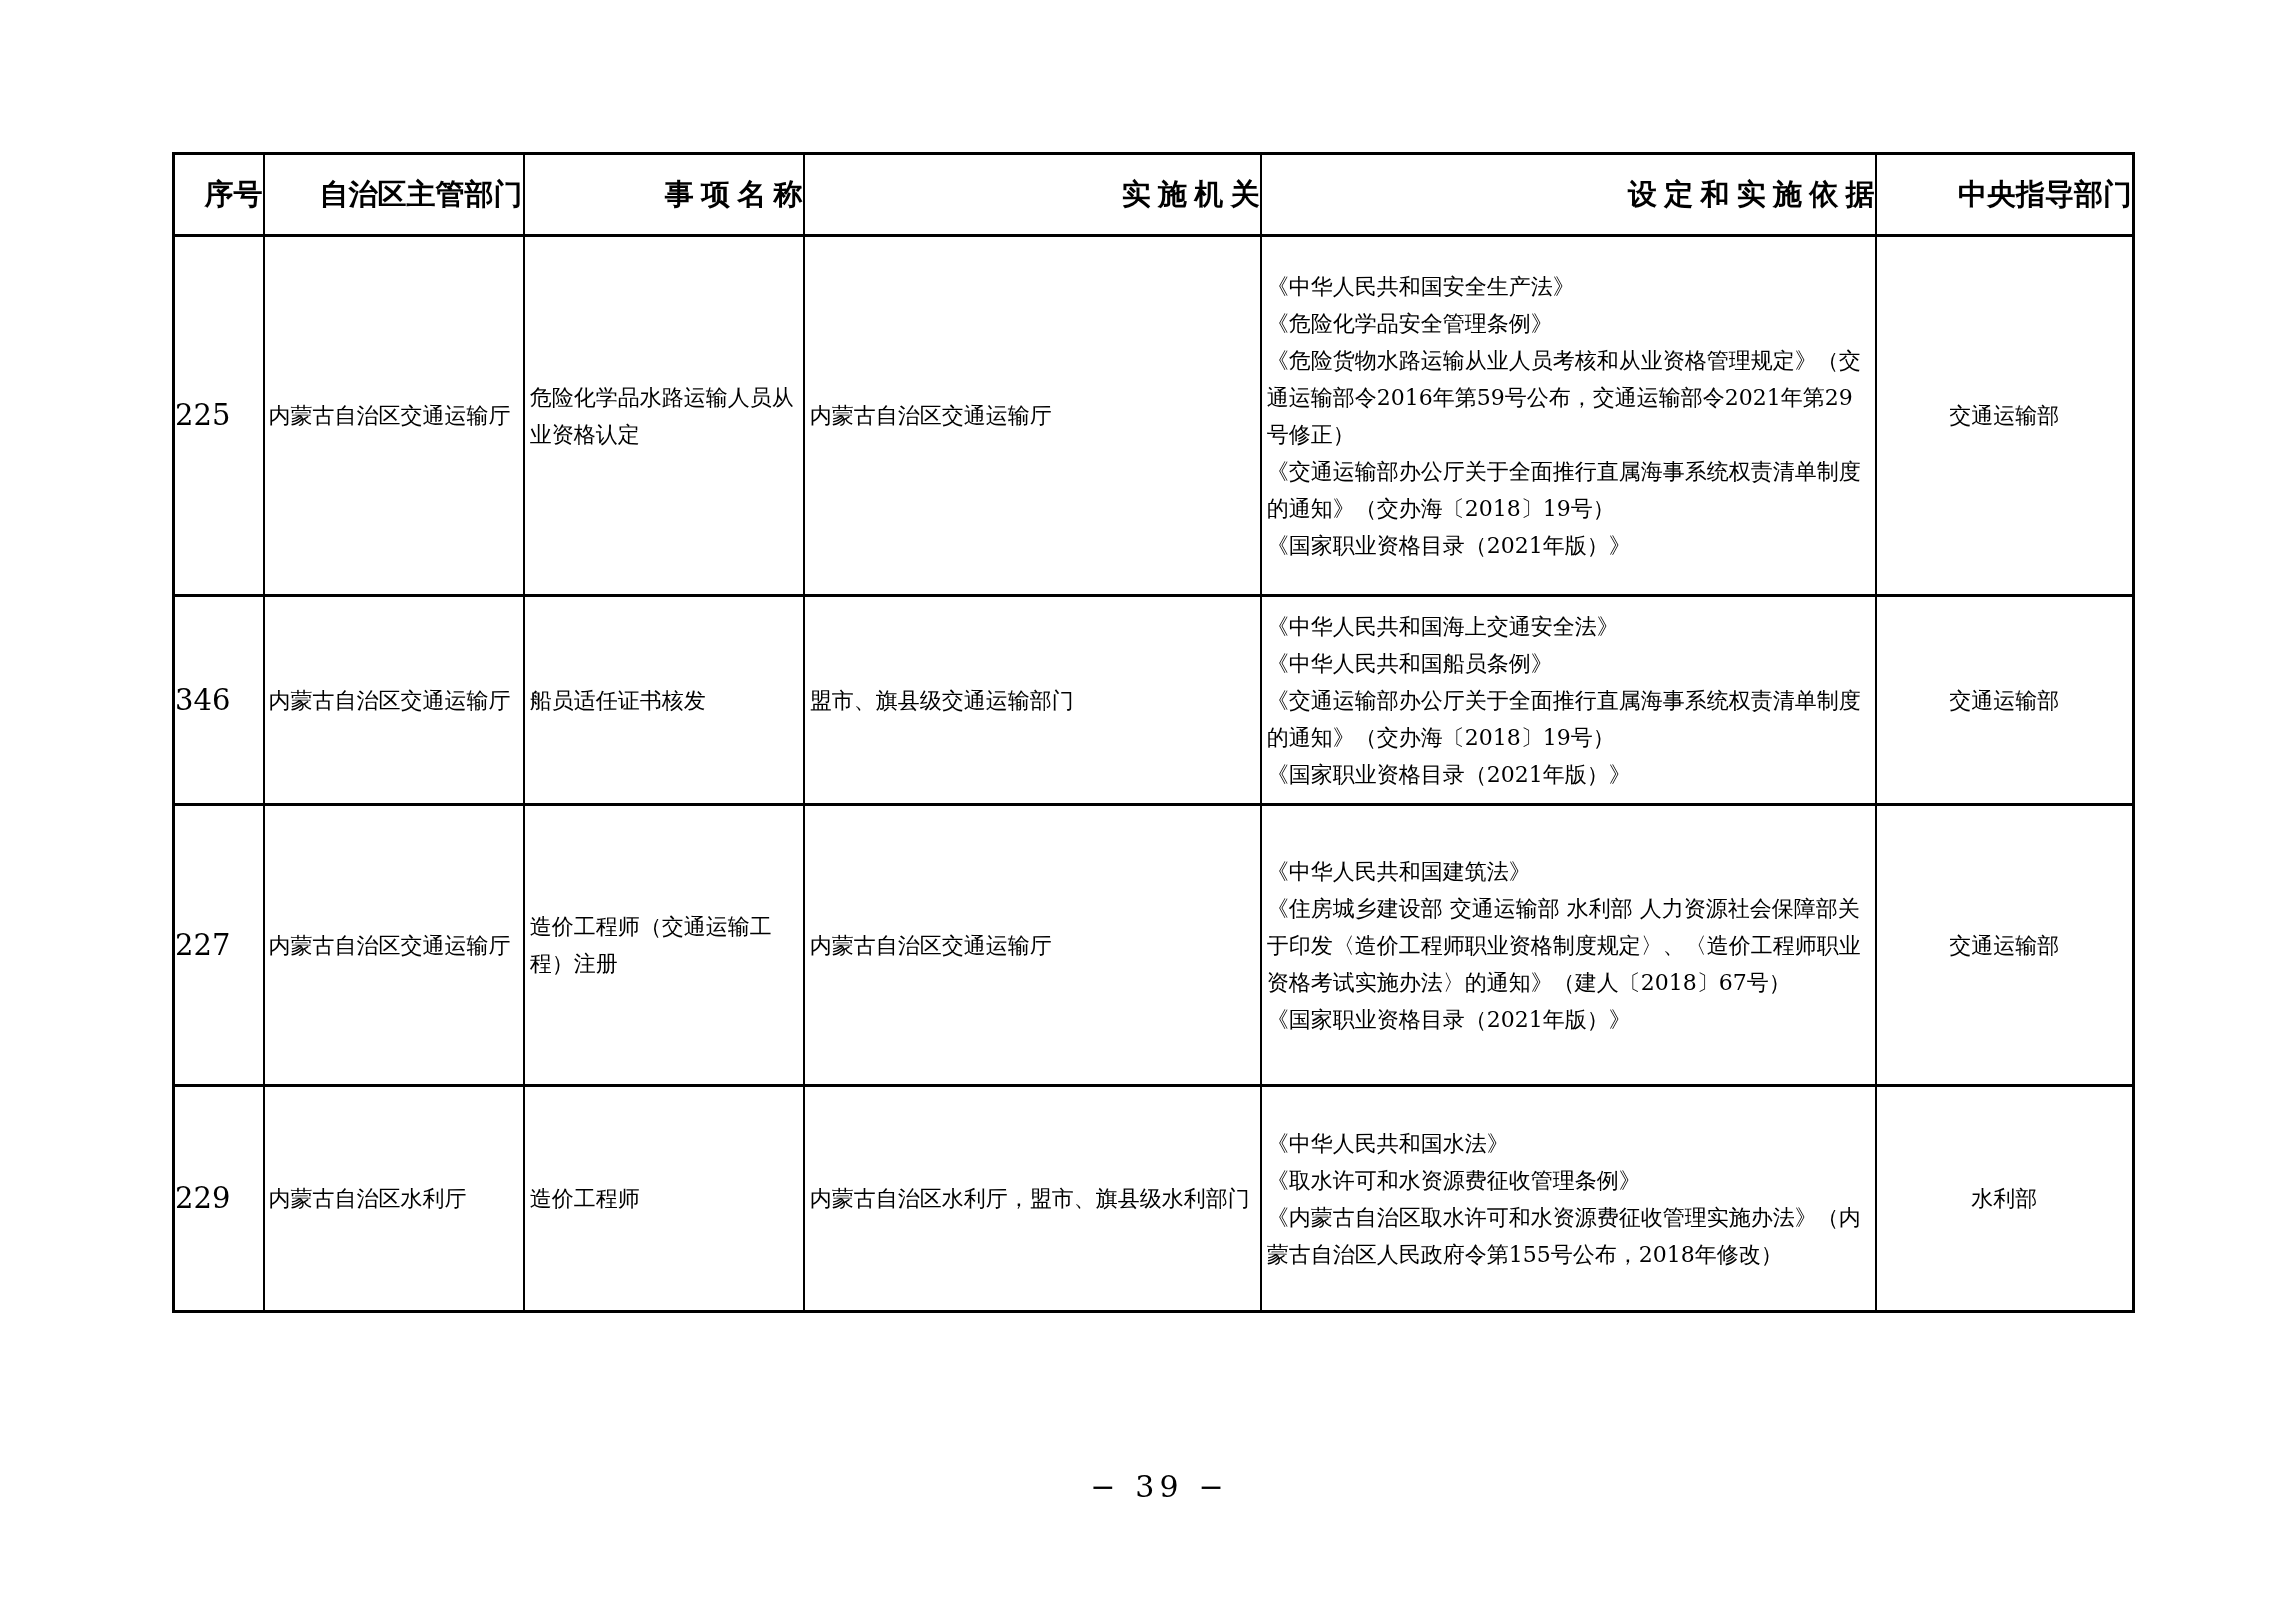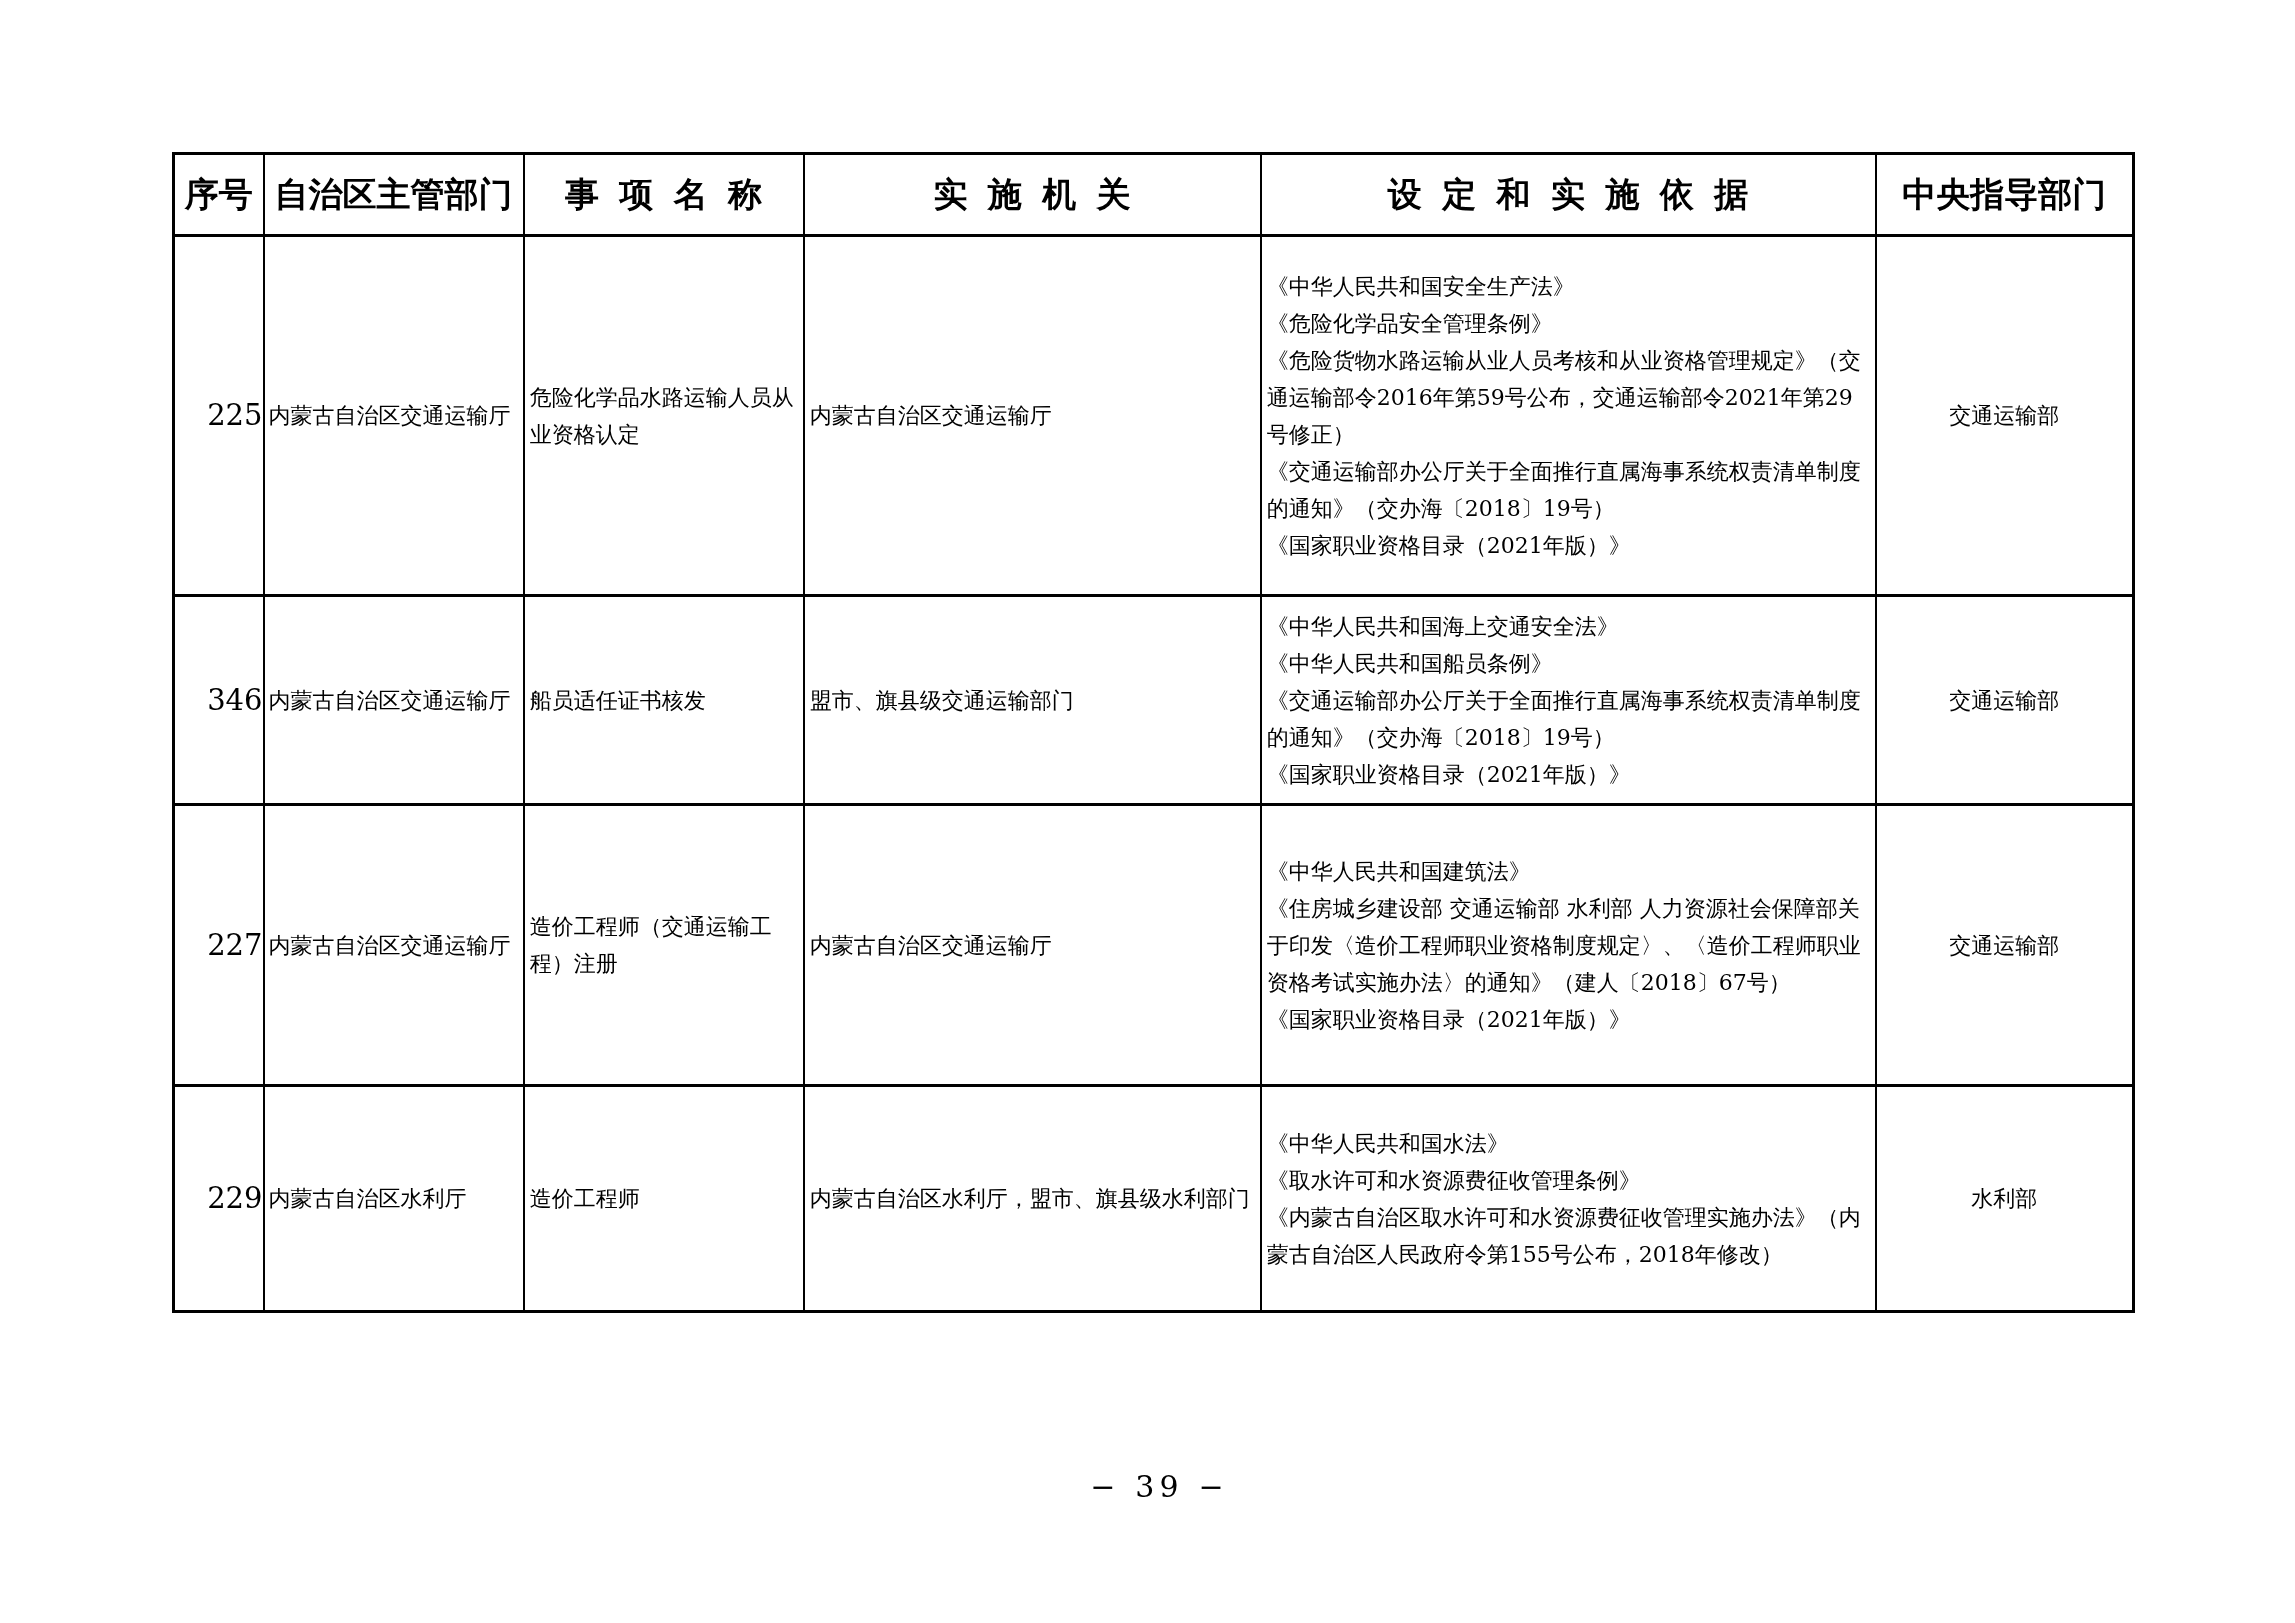--- a/index.html
+++ b/index.html
@@ -24,39 +24,39 @@
   .doc-table th, .doc-table td {
     border-left: 2.6px solid #000;
     border-right: 2.6px solid #000;
     border-top: 3.9px solid #000;
     border-bottom: 3.9px solid #000;
     vertical-align: middle;
     overflow: hidden;
     word-break: break-all;
   }
   .doc-table th {
-    font-family: Liberation Mono, monospace;
+    font-family: Liberation Serif, serif;
     font-weight: bold;
-    font-size: 34px;
-    text-align: center;
+    font-size: 29px;
+    text-align: right;
     border-bottom-width: 2.6px;
     padding: 0;
   }
   .doc-table td {
     font-size: 22px;
     line-height: 37px;
   }
   .row-header { height: 82px; }
   .row-225 { height: 360px; }
   .row-226 { height: 209px; }
   .row-227 { height: 281px; }
   .row-228 { height: 131px; }
   .row-229 { height: 226px; }
   td.cell-no {
-    text-align: right;
+    text-align: left;
     font-size: 29px;
     padding: 0;
   }
   td.cell-dept { text-align: left; padding: 0 1.3px 0 3.9px; }
   td.cell-item { text-align: left; padding: 0 5.2px 0 5.2px; }
   td.cell-agency { text-align: left; padding: 0 7.9px 0 5.2px; }
   td.cell-basis { text-align: left; padding: 0 6.5px 0 5.2px; }
   td.cell-central { text-align: center; padding: 0; }
   .basis-line { display: block; }
   .page-number {

